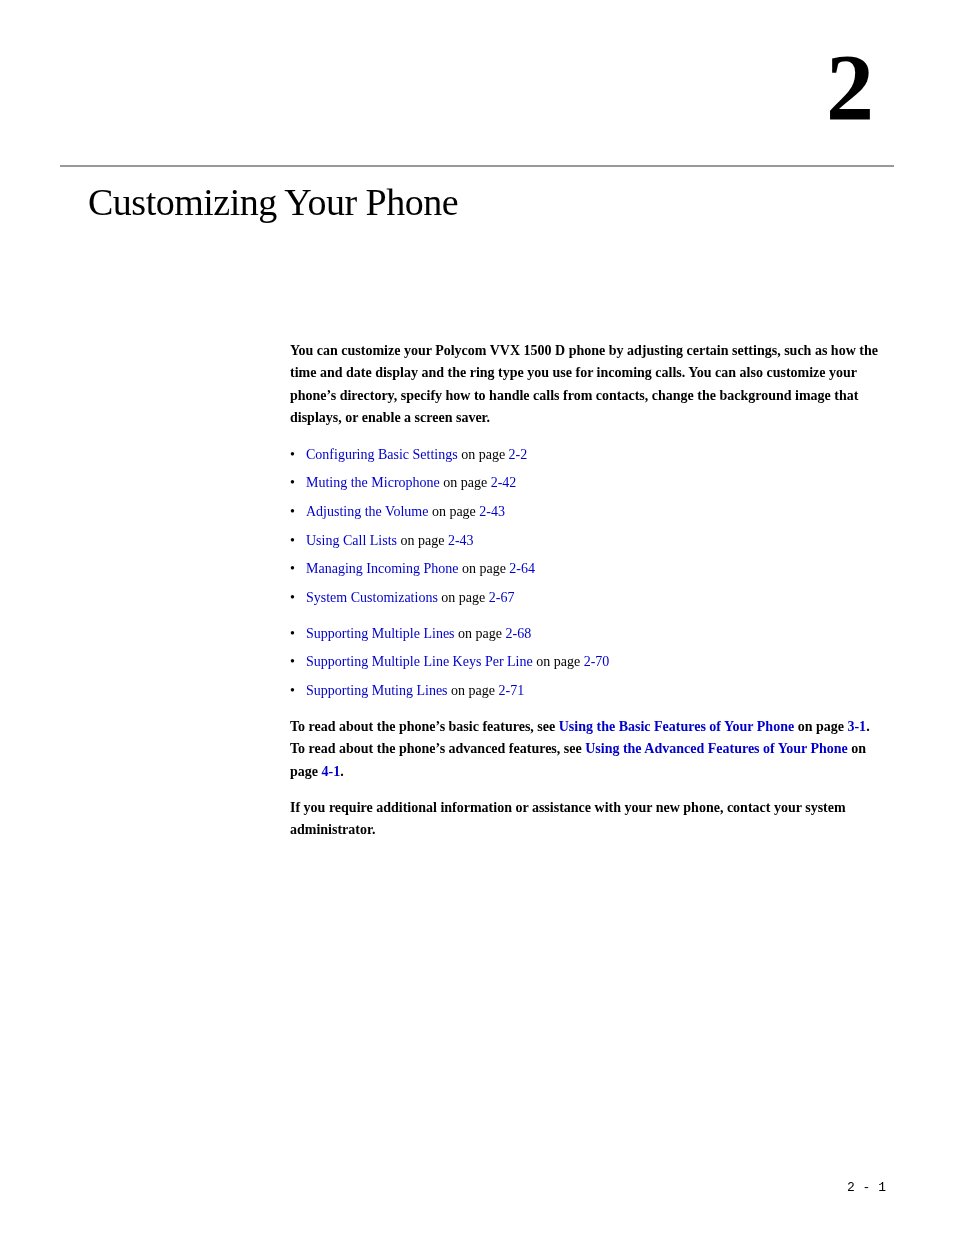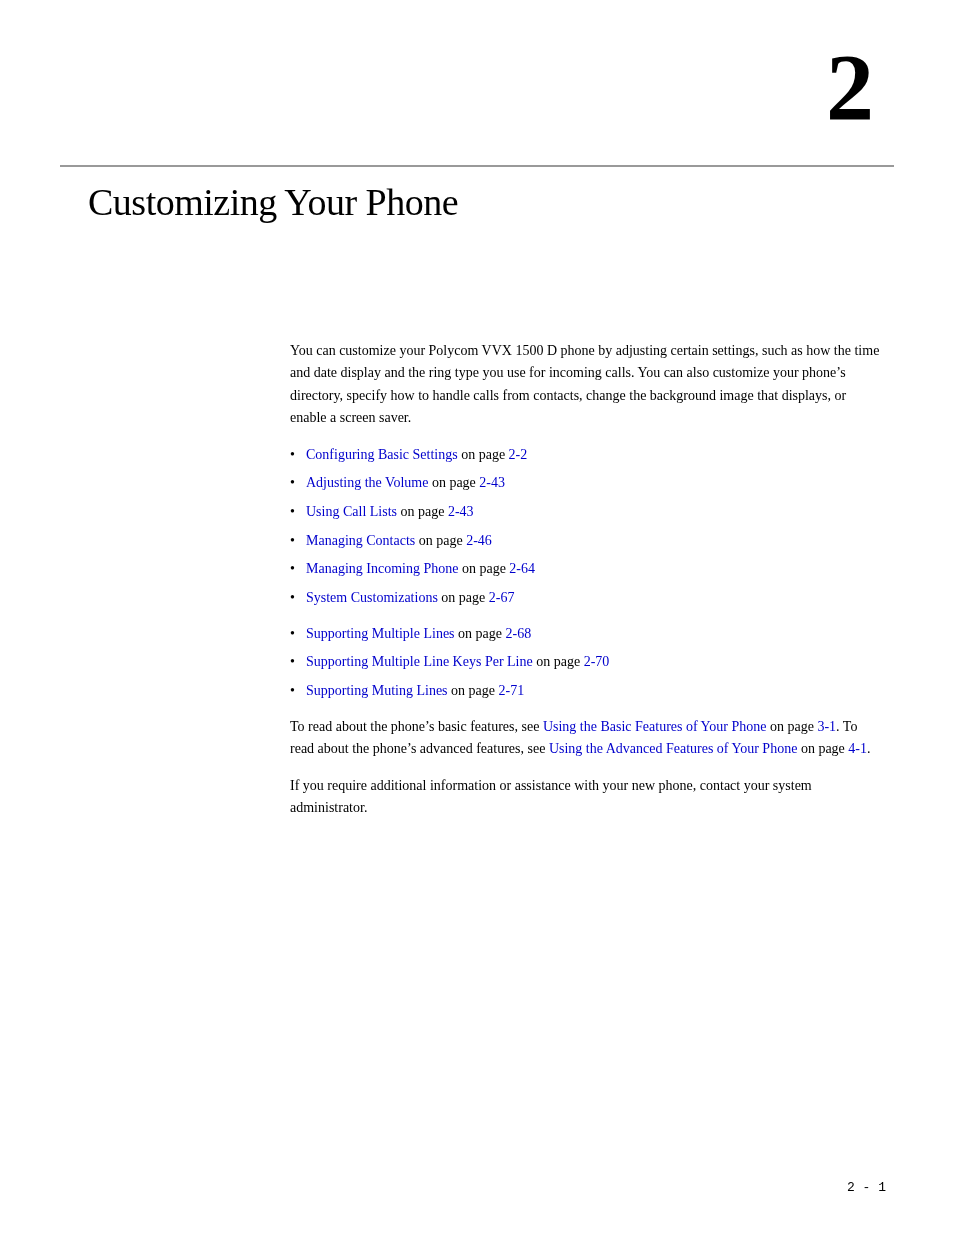--- a/index.html
+++ b/index.html
@@ -64,20 +64,21 @@
       right: 70px;
       font-size: 14px;
       line-height: 1.55;
       color: #000000;
     }
 
     .paragraph {
       margin-bottom: 14px;
       font-size: 14px;
       line-height: 1.6;
+      font-weight: bold;
     }
 
     .bullet-list {
       margin: 10px 0 14px 0;
       padding: 0;
       list-style: none;
     }
 
     .bullet-list li {
       position: relative;
@@ -125,27 +126,27 @@
   <div class="content-area">
 
     <p class="paragraph">You can customize your Polycom VVX 1500 D phone by adjusting certain settings, such as how the time and date display and the ring type you use for incoming calls. You can also customize your phone’s directory, specify how to handle calls from contacts, change the background image that displays, or enable a screen saver.</p>
 
 
     <ul class="bullet-list">
       <li>
         <a class="link" href="#">Configuring Basic Settings</a><span> on page </span><a class="link" href="#">2-2</a>
       </li>
       <li>
+        <a class="link" href="#">Muting the Microphone</a><span> on page </span><a class="link" href="#">2-42</a>
+      </li>
+      <li>
         <a class="link" href="#">Adjusting the Volume</a><span> on page </span><a class="link" href="#">2-43</a>
       </li>
       <li>
         <a class="link" href="#">Using Call Lists</a><span> on page </span><a class="link" href="#">2-43</a>
-      </li>
-      <li>
-        <a class="link" href="#">Managing Contacts</a><span> on page </span><a class="link" href="#">2-46</a>
       </li>
       <li>
         <a class="link" href="#">Managing Incoming Phone</a><span> on page </span><a class="link" href="#">2-64</a>
       </li>
       <li>
         <a class="link" href="#">System Customizations</a><span> on page </span><a class="link" href="#">2-67</a>
       </li>
     </ul>
 
 

